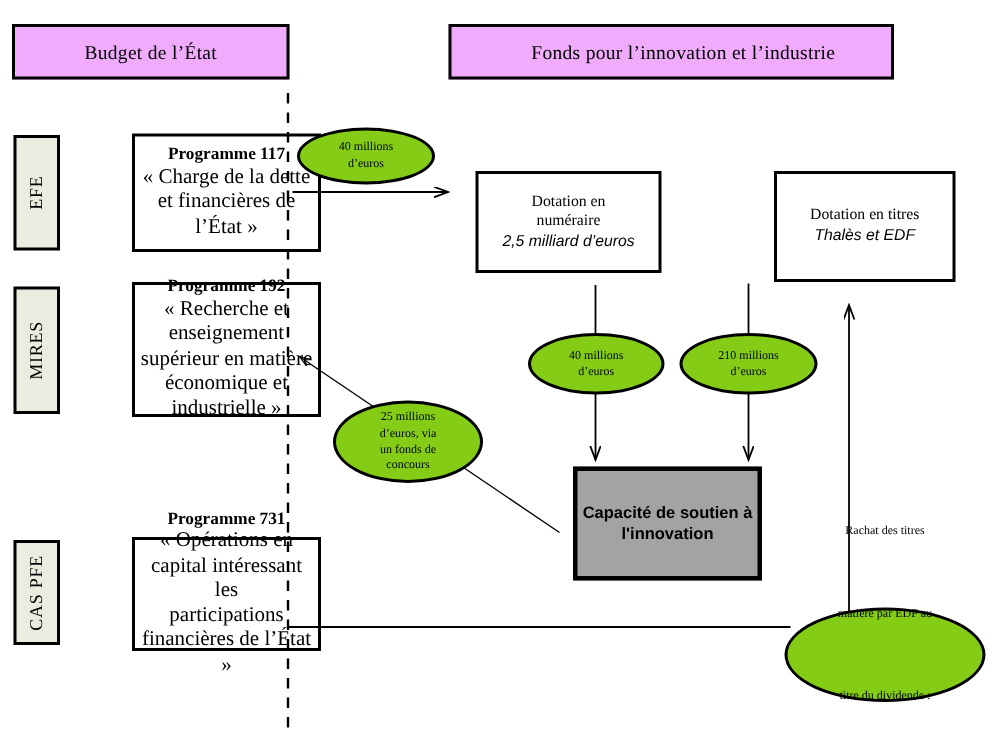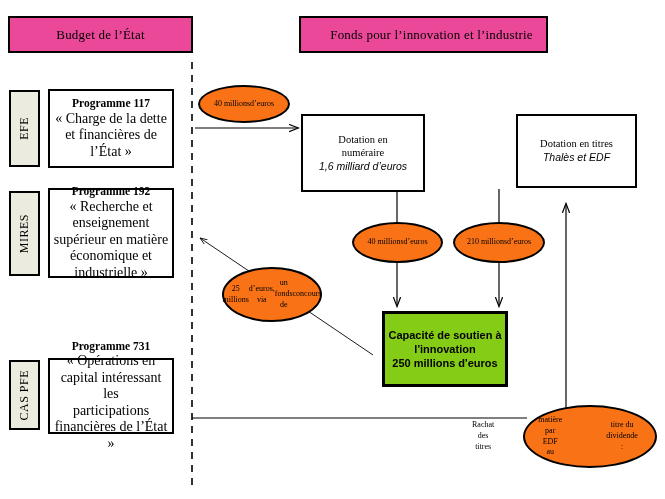--- a/index.html
+++ b/index.html
@@ -10,21 +10,21 @@
   #canvas {
     position: relative;
     width: 665px;
     height: 499px;
     background: #ffffff;
     font-family: "Liberation Serif", "DejaVu Serif", serif;
     overflow: hidden;
   }
   .hdr-box {
     position: absolute;
-    background: #ec4899;
+    background: #f0abfc;
     border: 2px solid #000000;
     box-sizing: border-box;
     display: flex;
     align-items: center;
     justify-content: center;
     text-align: center;
     font-size: 13px;
     color: #000;
     letter-spacing: 0.2px;
   }
@@ -50,20 +50,21 @@
     background: #ffffff;
     border: 2px solid #000000;
     box-sizing: border-box;
     display: flex;
     flex-direction: column;
     align-items: center;
     justify-content: center;
     text-align: center;
     padding: 2px 3px;
     line-height: 1.18;
+    margin-left: 40px;
   }
   .prog-title {
     font-weight: bold;
     font-size: 11.5px;
   }
   .prog-sub {
     font-size: 14px;
   }
   .plain-box {
     position: absolute;
@@ -78,41 +79,41 @@
     line-height: 1.3;
     font-size: 10.5px;
   }
   .plain-box .ital {
     font-style: italic;
     font-family: "Liberation Sans", sans-serif;
     font-size: 10.5px;
   }
   .bold-box {
     position: absolute;
-    background: #84cc16;
+    background: #a3a3a3;
     border: 3px solid #000000;
     box-sizing: border-box;
     display: flex;
     flex-direction: column;
     align-items: center;
     justify-content: center;
     text-align: center;
     line-height: 1.3;
     font-family: "Liberation Sans", sans-serif;
     font-weight: bold;
     font-size: 11px;
   }
   .ellipse {
     position: absolute;
-    background: #f97316;
+    background: #84cc16;
     border: 2px solid #000000;
     border-radius: 50%;
     box-sizing: border-box;
     display: flex;
-    flex-direction: row;
+    flex-direction: column;
     align-items: center;
     justify-content: center;
     text-align: center;
     font-size: 8px;
     line-height: 1.35;
     color: #000;
   }
   svg.overlay {
     position: absolute;
     left: 0;
@@ -124,21 +125,21 @@
 </style>
 </head>
 <body>
 
 <div id="canvas">
 
   <div class="hdr-box" style="left:8px; top:16px; width:185px; height:37px;">
     <span>Budget de l’État</span>
   </div>
 
-  <div class="hdr-box" style="left:299px; top:16px; width:249px; height:37px;padding-left:16px;">
+  <div class="hdr-box" style="left:299px; top:16px; width:297px; height:37px;padding-left:16px;">
     <span>Fonds pour l’innovation et l’industrie</span>
   </div>
 
   <div class="side-box" style="left:9px; top:90px; width:31px; height:77px;">
     <span>EFE</span>
   </div>
 
   <div class="side-box" style="left:9px; top:191px; width:31px; height:85px;">
     <span>MIRES</span>
   </div>
@@ -164,35 +165,34 @@
   </div>
 
   <div class="prog-box" style="left:48px; top:358px; width:126px; height:76px;">
     <div class="prog-title">Programme 731</div>
     <div class="prog-sub">« Opérations en</div>
     <div class="prog-sub">capital intéressant les</div>
     <div class="prog-sub">participations</div>
     <div class="prog-sub">financières de l’État »</div>
   </div>
 
-  <div class="plain-box" style="left:301px; top:114px; width:124px; height:78px;">
+  <div class="plain-box" style="left:317px; top:114px; width:124px; height:68px;">
     <div>Dotation en</div>
     <div>numéraire</div>
-    <div class="ital">1,6 milliard d’euros</div>
+    <div class="ital">2,5 milliard d’euros</div>
   </div>
 
   <div class="plain-box" style="left:473px; top:114px; width:121px; height:74px;margin-left:43px;">
     <div>Dotation en titres</div>
     <div class="ital">Thalès et EDF</div>
   </div>
 
   <div class="bold-box" style="left:382px; top:311px; width:126px; height:76px;">
     <div>Capacité de soutien à</div>
     <div>l'innovation</div>
-    <div>250 millions d'euros</div>
   </div>
 
   <svg class="overlay" viewBox="0 0 665 499">
     <defs>
       <marker id="arrowhead" markerWidth="9" markerHeight="9" refX="7.5" refY="3" orient="auto" markerUnits="strokeWidth">
         <path d="M0,0 L8,3 L0,6" fill="none" stroke="#000" stroke-width="1"></path>
       </marker>
       <marker id="arrowheadThin" markerWidth="10" markerHeight="10" refX="8" refY="3" orient="auto" markerUnits="strokeWidth">
         <path d="M0,0 L8,3 L0,6" fill="none" stroke="#000" stroke-width="0.9"></path>
       </marker>

